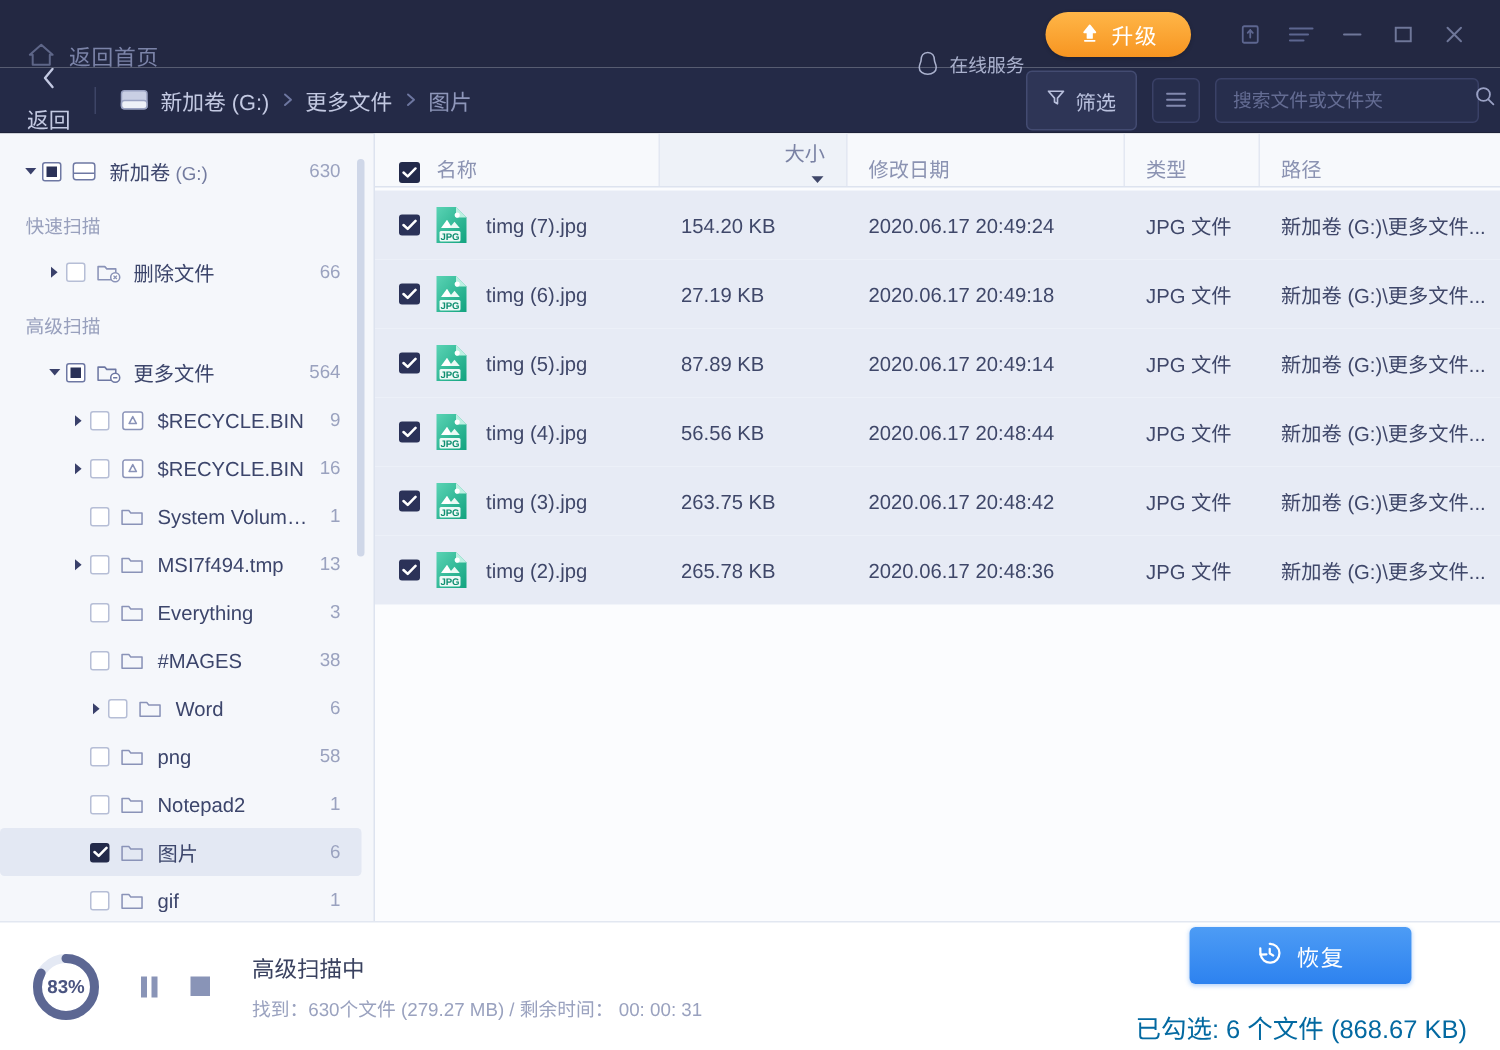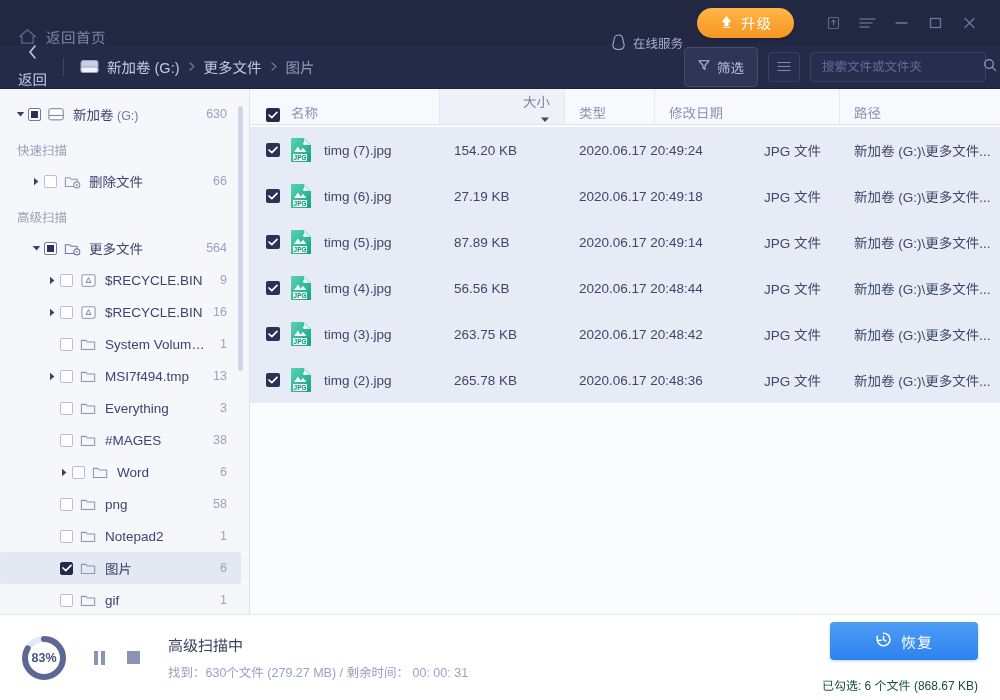--- a/index.html
+++ b/index.html
@@ -186,29 +186,29 @@
     font-size: 12.5px; color: #4a5480; font-weight: bold;
   }
   .pause-btn { width: 26px; height: 26px; margin-left: 18px; display: flex; align-items: center; justify-content: center; gap: 3px; cursor: pointer; }
   .pause-btn i { width: 4px; height: 14px; background: #8994b7; display: block; }
   .stop-btn { width: 26px; height: 26px; margin-left: 8px; display: flex; align-items: center; justify-content: center; cursor: pointer; }
   .stop-btn i { width: 13px; height: 13px; background: #8994b7; display: block; }
   .status-text { margin-left: 22px; display: flex; flex-direction: column; gap: 7px; }
   .status-title { font-size: 15px; color: #39415f; }
   .status-sub { font-size: 12.5px; color: #9aa2bf; }
   .bb-spacer { flex: 1 1 auto; }
-  .recover-col { display: flex; flex-direction: column; align-items: flex-end; gap: 16px; }
+  .recover-col { display: flex; flex-direction: column; align-items: center; gap: 16px; }
   .recover-btn {
     width: 148px; height: 38px; border-radius: 4px;
     background: linear-gradient(180deg,#4d9cf5 0%, #2d82ef 100%);
     display: flex; align-items: center; justify-content: center; gap: 9px;
     color: #fff; font-size: 15px; letter-spacing: 1px; cursor: pointer;
     box-shadow: 0 1px 3px rgba(45,130,239,.35);
   }
-  .selected-info { font-size: 12px; color: #14532d; }
+  .selected-info { font-size: 17px; color: #0369a1; }
 </style>
 </head>
 <body>
 
 <div id="app">
 
   <div class="titlebar">
     <div class="home-group">
       <span class="home-icon">
         <svg viewBox="0 0 20 20" width="19" height="19">
@@ -519,25 +519,25 @@
           <span>名称</span>
         </div>
         <div class="th c-size sorted">
           <span>大小</span>
           <span class="th-sort">
             <svg width="10" height="7" viewBox="0 0 10 7">
                 <path d="M1 1.5 L9 1.5 L5 6 Z" fill="#3f4769"></path>
               </svg>
           </span>
         </div>
+        <div class="th c-date">
+          <span>修改日期</span>
+        </div>
         <div class="th c-type">
           <span>类型</span>
-        </div>
-        <div class="th c-date">
-          <span>修改日期</span>
         </div>
         <div class="th c-path">
           <span>路径</span>
         </div>
       </div>
       <div class="tbody" id="rows-host">
           <div class="row sel">
             <div class="td c-name">
               <span class="row-cb">
                 <svg width="10" height="8" viewBox="0 0 10 8">

